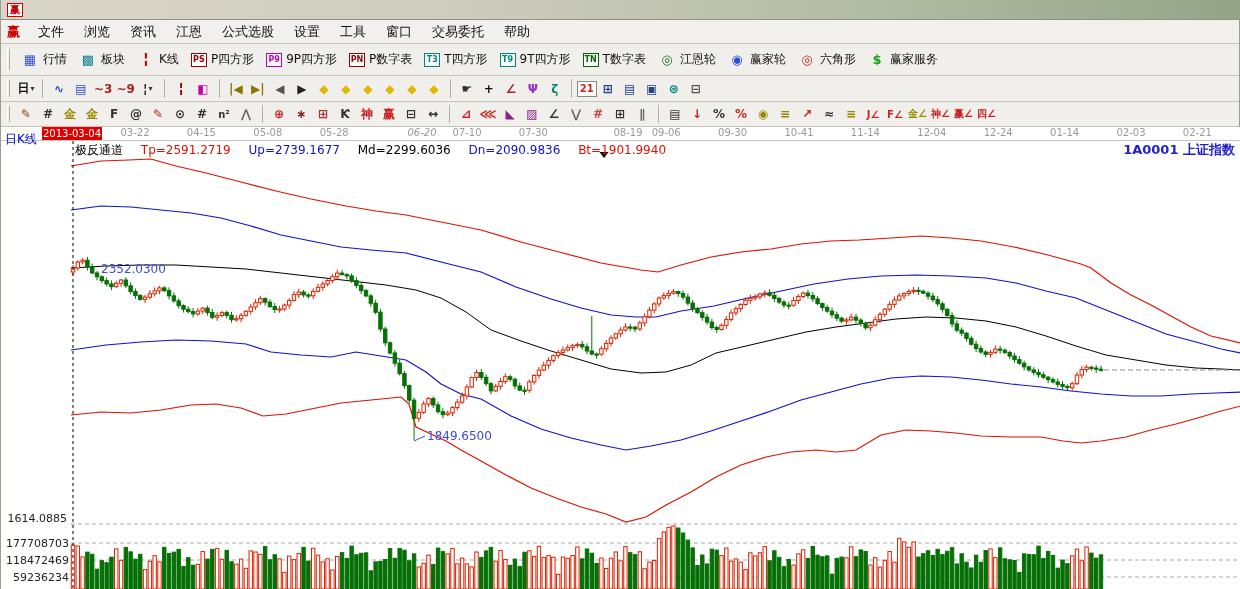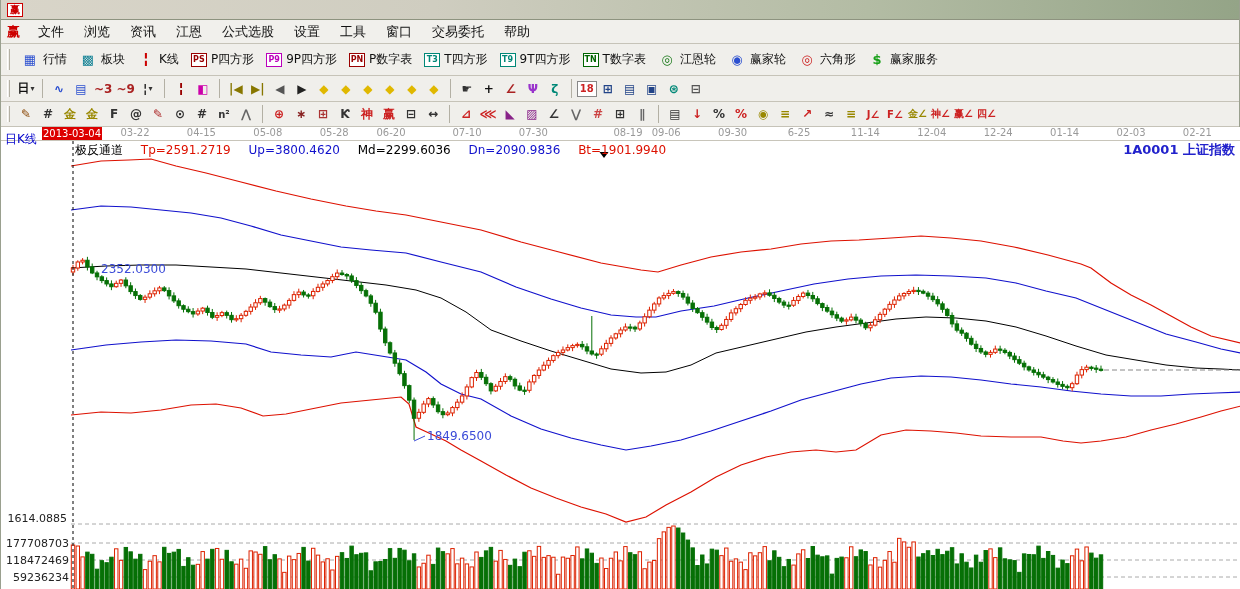--- a/index.html
+++ b/index.html
@@ -147,21 +147,21 @@
       <span class="ibtn" style="color: rgb(224, 184, 0);">◆</span>
       <span class="ibtn" style="color: rgb(224, 184, 0);">◆</span>
       <span class="ibtn" style="color: rgb(224, 184, 0);">◆</span>
       <span class="vsep"></span>
       <span class="ibtn" style="color: rgb(51, 51, 51);">☛</span>
       <span class="ibtn" style="color: rgb(17, 17, 17);">+</span>
       <span class="ibtn" style="color: rgb(170, 34, 34);">∠</span>
       <span class="ibtn" style="color: rgb(153, 51, 204);">Ψ</span>
       <span class="ibtn" style="color: rgb(0, 136, 119);">ζ</span>
       <span class="vsep"></span>
-      <span class="ibtn" style="color: rgb(204, 34, 34); border: 1px solid rgb(136, 136, 136); background: rgb(255, 255, 255); font-size: 10px; min-width: 18px; height: 16px;">18</span>
+      <span class="ibtn" style="color: rgb(204, 34, 34); border: 1px solid rgb(136, 136, 136); background: rgb(255, 255, 255); font-size: 10px; min-width: 18px; height: 16px;">21</span>
       <span class="ibtn" style="color: rgb(34, 68, 136);">⊞</span>
       <span class="ibtn" style="color: rgb(34, 68, 136);">▤</span>
       <span class="ibtn" style="color: rgb(34, 68, 136);">▣</span>
       <span class="ibtn" style="color: rgb(0, 136, 119);">⊛</span>
       <span class="ibtn" style="color: rgb(85, 85, 85);">⊟</span>
     </div>
   <div id="toolbar-draw" class="toolbar">
       <span class="grip"></span>
       <span class="ibtn" style="color: rgb(136, 68, 0);">✎</span>
       <span class="ibtn" style="color: rgb(51, 51, 51);">#</span>
@@ -210,40 +210,40 @@
       <span class="ibtn small" style="color: rgb(204, 34, 34);">赢∠</span>
       <span class="ibtn small" style="color: rgb(204, 34, 34);">四∠</span>
     </div>
 
   <div id="chart-region">
     <div id="axis-row">
         <span class="axis-label" style="left: 134px;">03-22</span>
         <span class="axis-label" style="left: 200.4px;">04-15</span>
         <span class="axis-label" style="left: 266.8px;">05-08</span>
         <span class="axis-label" style="left: 333.2px;">05-28</span>
-        <span class="axis-label" style="left: 390px;">06-20</span>
+        <span class="axis-label" style="left: 421px; font-style: italic;">06-20</span>
         <span class="axis-label" style="left: 466px;">07-10</span>
         <span class="axis-label" style="left: 532.4px;">07-30</span>
         <span class="axis-label" style="left: 627px;">08-19</span>
         <span class="axis-label" style="left: 665.2px;">09-06</span>
         <span class="axis-label" style="left: 731.6px; text-align: right;">09-30</span>
-        <span class="axis-label" style="left: 798px;">6-25</span>
+        <span class="axis-label" style="left: 798px;">10-41</span>
         <span class="axis-label" style="left: 864.4px;">11-14</span>
         <span class="axis-label" style="left: 930.8px;">12-04</span>
         <span class="axis-label" style="left: 997.2px;">12-24</span>
         <span class="axis-label" style="left: 1063.6px;">01-14</span>
         <span class="axis-label" style="left: 1130px;">02-03</span>
         <span class="axis-label" style="left: 1196.4px;">02-21</span>
       </div>
     <div id="cursor-date">2013-03-04</div>
     <div id="pane-label">日K线</div>
     <div id="indicator-row">
       <span style="color:#000">极反通道</span>
       <span style="color:#dd1100">Tp=2591.2719</span>
-      <span style="color:#1111cc">Up=3800.4620</span>
+      <span style="color:#1111cc">Up=2739.1677</span>
       <span style="color:#000">Md=2299.6036</span>
       <span style="color:#1111cc">Dn=2090.9836</span>
       <span style="color:#dd1100">Bt=1901.9940</span>
     </div>
     <div id="symbol-label">1A0001  上证指数</div>
     <svg id="chart-svg" width="1240" height="449" viewBox="0 140 1240 449">
         <line x1="70" y1="524" x2="1240" y2="524" stroke="#aaaaaa" stroke-dasharray="4,3" stroke-width="1"></line>
         <line x1="70" y1="543" x2="1240" y2="543" stroke="#aaaaaa" stroke-dasharray="4,3" stroke-width="1"></line>
         <line x1="70" y1="560" x2="1240" y2="560" stroke="#aaaaaa" stroke-dasharray="4,3" stroke-width="1"></line>
         <line x1="70" y1="577" x2="1240" y2="577" stroke="#aaaaaa" stroke-dasharray="4,3" stroke-width="1"></line>

